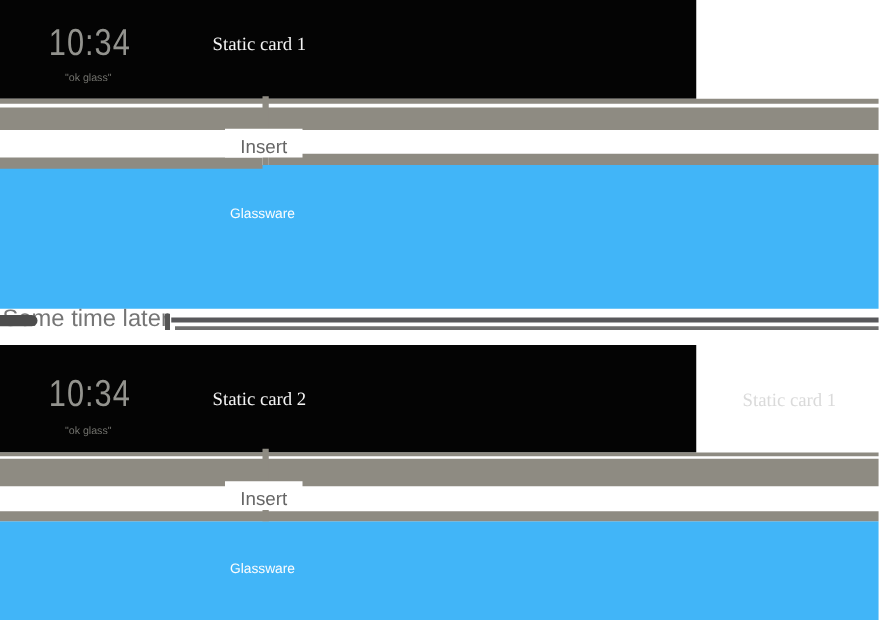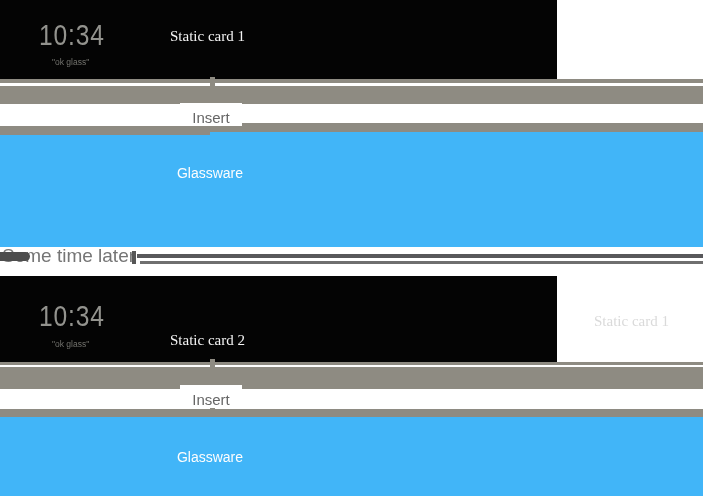--- a/index.html
+++ b/index.html
@@ -19,21 +19,21 @@
   }
   .hotword { position: absolute; color: #73736e; font-size: 8.5px; line-height: 1; white-space: nowrap; }
   .card-label { position: absolute; color: #f4f4f4; font-size: 15px; line-height: 1; white-space: nowrap; font-family: Liberation Serif, serif; }
   .card-label.secondary { color: #dadada; }
   .insert-box {
     position: absolute; background: #ffffff; color: #666666; font-size: 15px;
     display: flex; align-items: flex-end; justify-content: center;
   }
   .blue-card { position: absolute; left: 0; width: 703px; background: var(--glassware-blue, #41b5f8); }
   .glassware-label {
-    position: absolute; color: #fdfdfd; font-size: 14px; line-height: 1;
+    position: absolute; color: #fdfdfd; font-size: 11px; line-height: 1;
     transform: translateX(-50%); white-space: nowrap;
   }
   .sep-text { position: absolute; color: #757575; font-size: 19px; line-height: 1.1; white-space: nowrap; }
   .sep-bar { position: absolute; background: var(--separator-dark, #4d4d4d); border-radius: 0 5px 5px 0; }
   .sep-tick { position: absolute; background: #565656; }
   .sep-line-a { position: absolute; background: #58585b; }
   .sep-line-b { position: absolute; background: #6f6f6f; }
 </style>
 </head>
 <body>
@@ -61,21 +61,21 @@
 
   <span class="sep-text" style="left:2px; top:246px;">Some time later</span>
   <div class="sep-bar" style="left:0; top:252px; width:30px; height:9px;"></div>
   <div class="sep-tick" style="left:132px; top:251px; width:4px; height:13px;"></div>
   <div class="sep-line-a" style="left:137px; top:254px; width:566px; height:3.5px;"></div>
   <div class="sep-line-b" style="left:140px; top:261px; width:563px; height:3px;"></div>
 
   <div class="black-card" style="top:276px; height:85.5px;">
     <span class="clock" style="left:39px; top:25px;">10:34</span>
     <span class="hotword" style="left:52px; top:64px;">"ok glass"</span>
-    <span class="card-label" style="left:170px; top:37px;margin-top:20px;">Static card 2</span>
+    <span class="card-label" style="left:170px; top:37px;">Static card 2</span>
     <span class="card-label secondary" style="left:594px; top:38px;">Static card 1</span>
   </div>
 
   <div class="blue-card" style="top:416.5px; height:79.5px;">
     <span class="glassware-label" style="left:210px; top:33px;">Glassware</span>
   </div>
 
   <div class="abs gray" style="left:0; top:361.5px; width:703px; height:3px;"></div>
   <div class="abs gray" style="left:0; top:367px; width:703px; height:21.5px;"></div>
   <div class="abs gray" style="left:0; top:409px; width:703px; height:7.5px;"></div>

